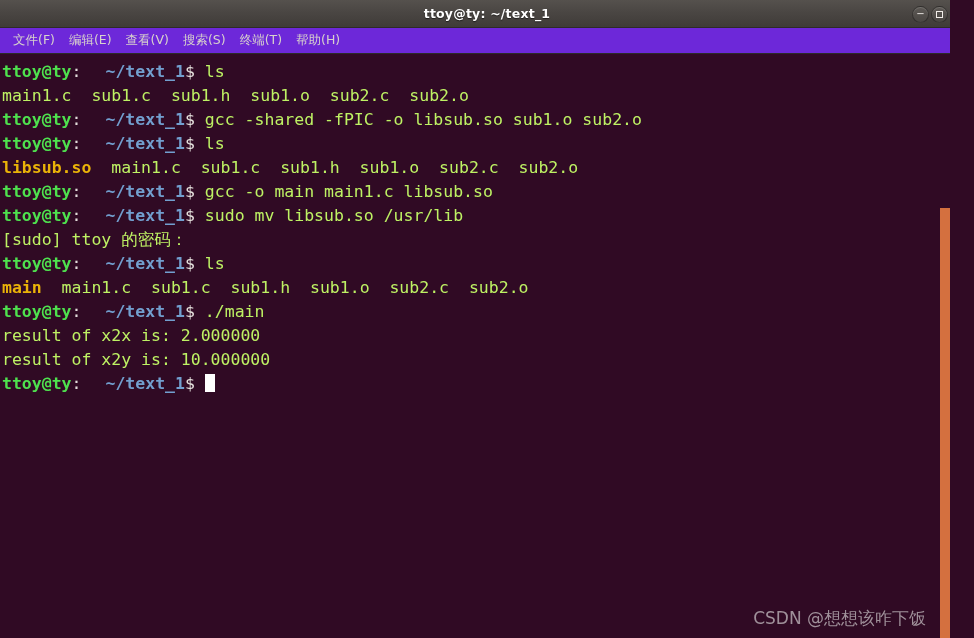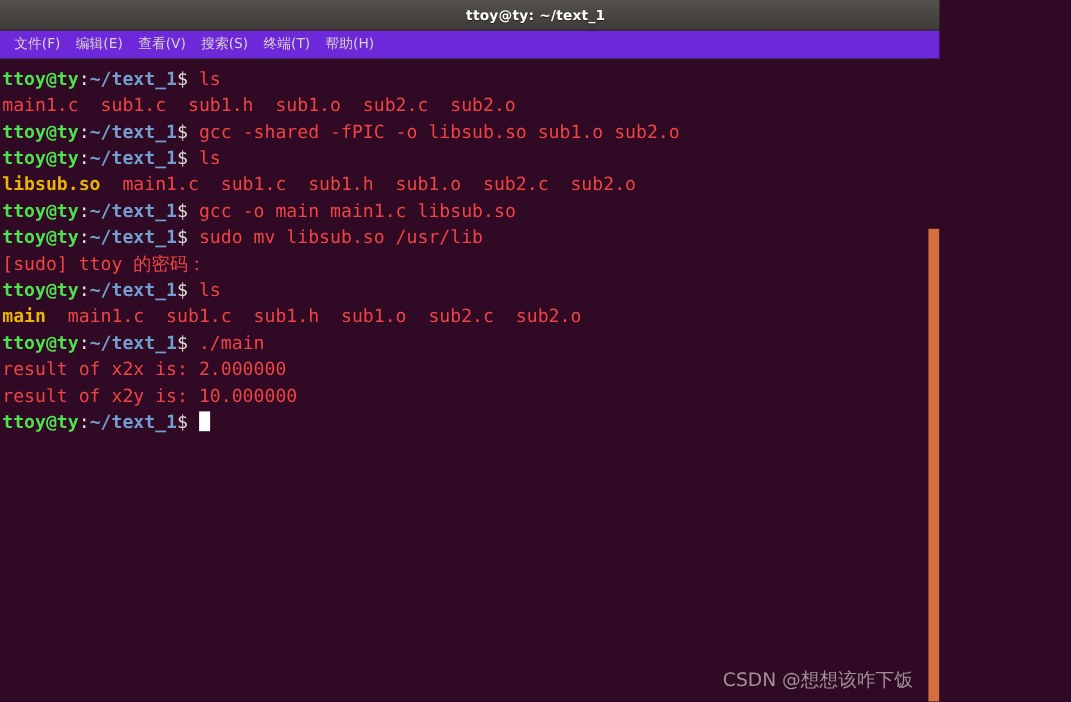--- a/index.html
+++ b/index.html
@@ -6,21 +6,21 @@
   html, body {
     margin: 0; padding: 0;
     width: 974px; height: 638px;
     overflow: hidden;
     background: #300a24;
     font-family: "DejaVu Sans", sans-serif;
   }
 
   #window {
     position: relative;
-    width: 854px;
+    width: 950px;
     height: 638px;
     overflow: hidden;
     background: #300a24;
   }
 
   
   #titlebar {
     position: absolute;
     left: 0; top: 0;
     width: 974px; height: 28px;
@@ -106,22 +106,22 @@
     color: #e3dedb;
     white-space: pre;
   }
   .tline {
     height: 24px;
     white-space: pre;
     font-family: "DejaVu Sans Mono", monospace;
   }
   .c-user   { color: #4ee24e; font-weight: bold; margin-top: 40px; }
   .c-punct  { color: #e3dedb; }
-  .c-path   { color: #729fcf; font-weight: bold; }
-  .c-plain  { color: #ef4444; }
+  .c-path   { color: #729fcf; font-weight: bold; margin-left: 24px; }
+  .c-plain  { color: #bef264; }
   .c-green  { color: #eab308; font-weight: bold; }
   .cursor {
     display: inline-block;
     width: 10px; height: 18px;
     background: #ffffff;
     vertical-align: -3px;
   }
 
   
   #scrollbar-track {

